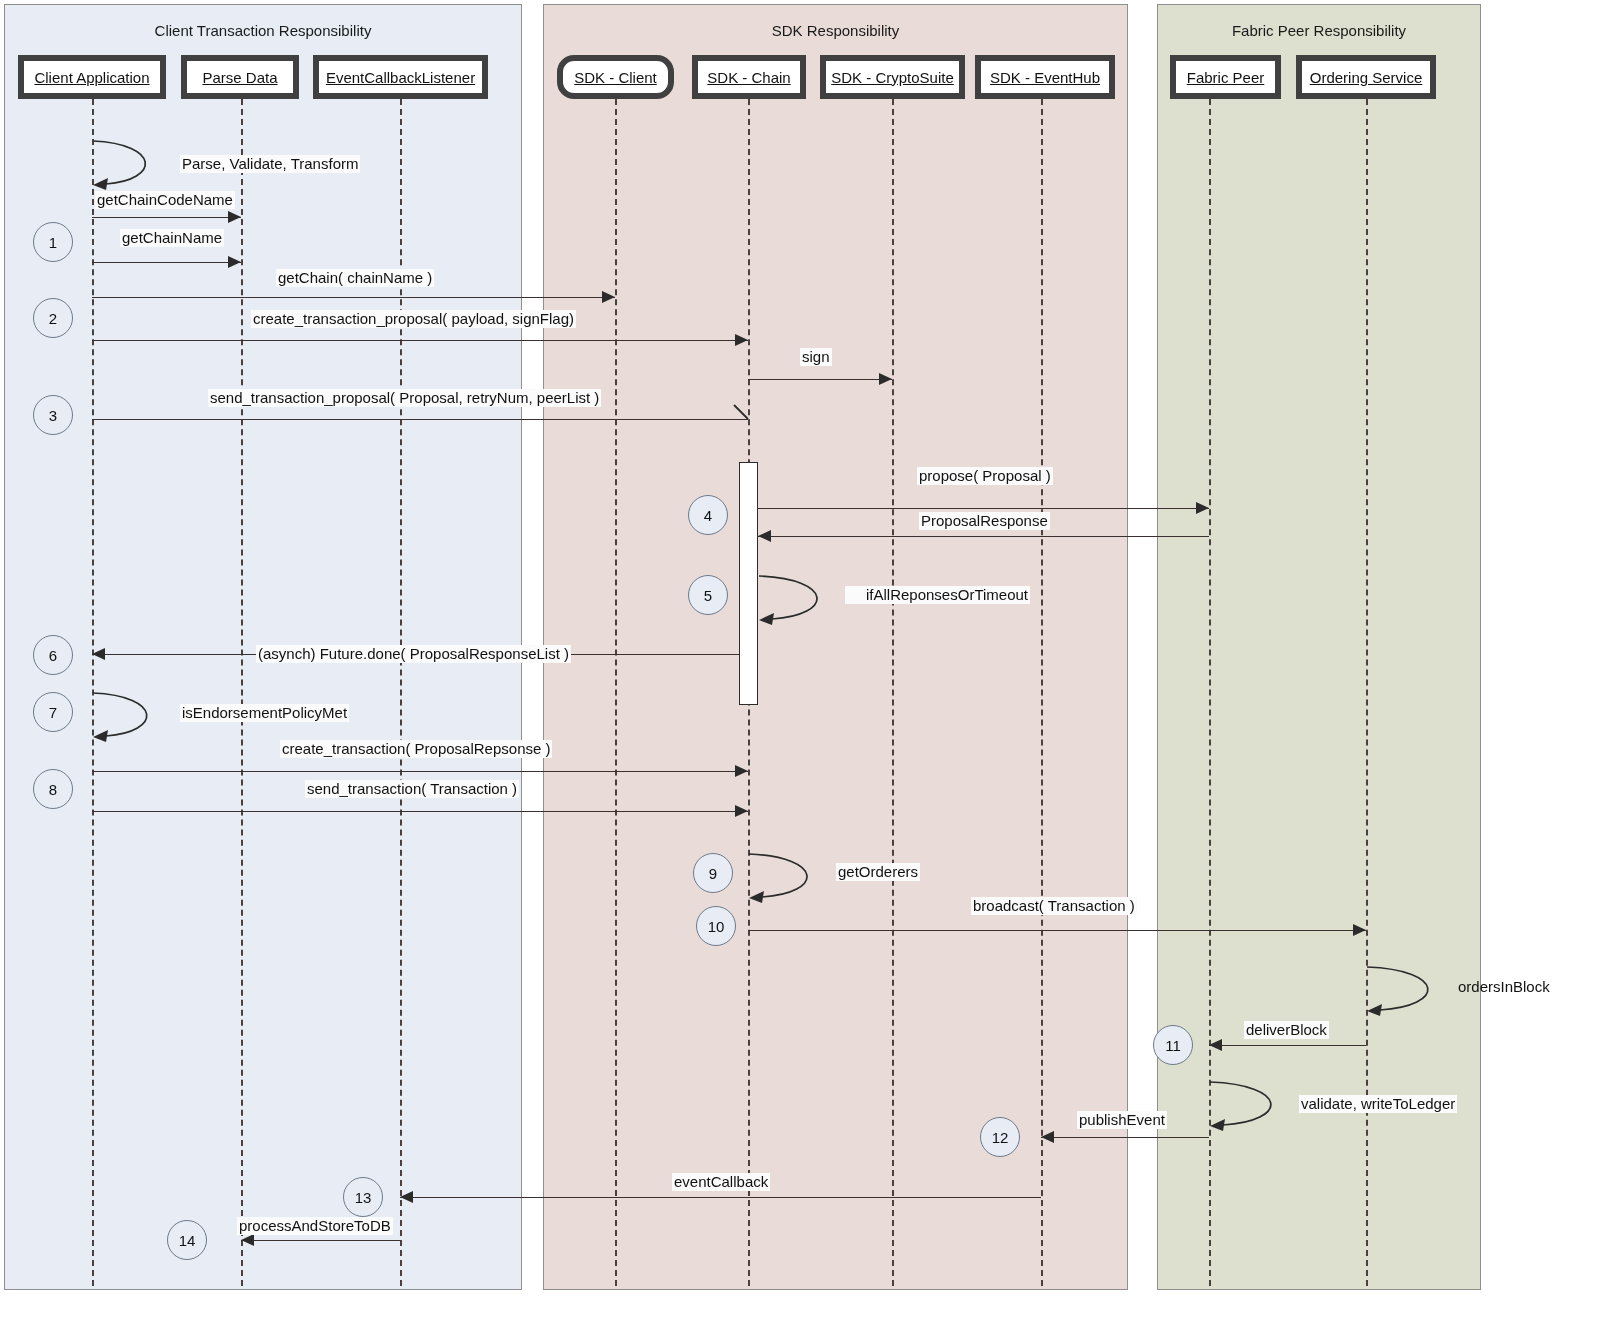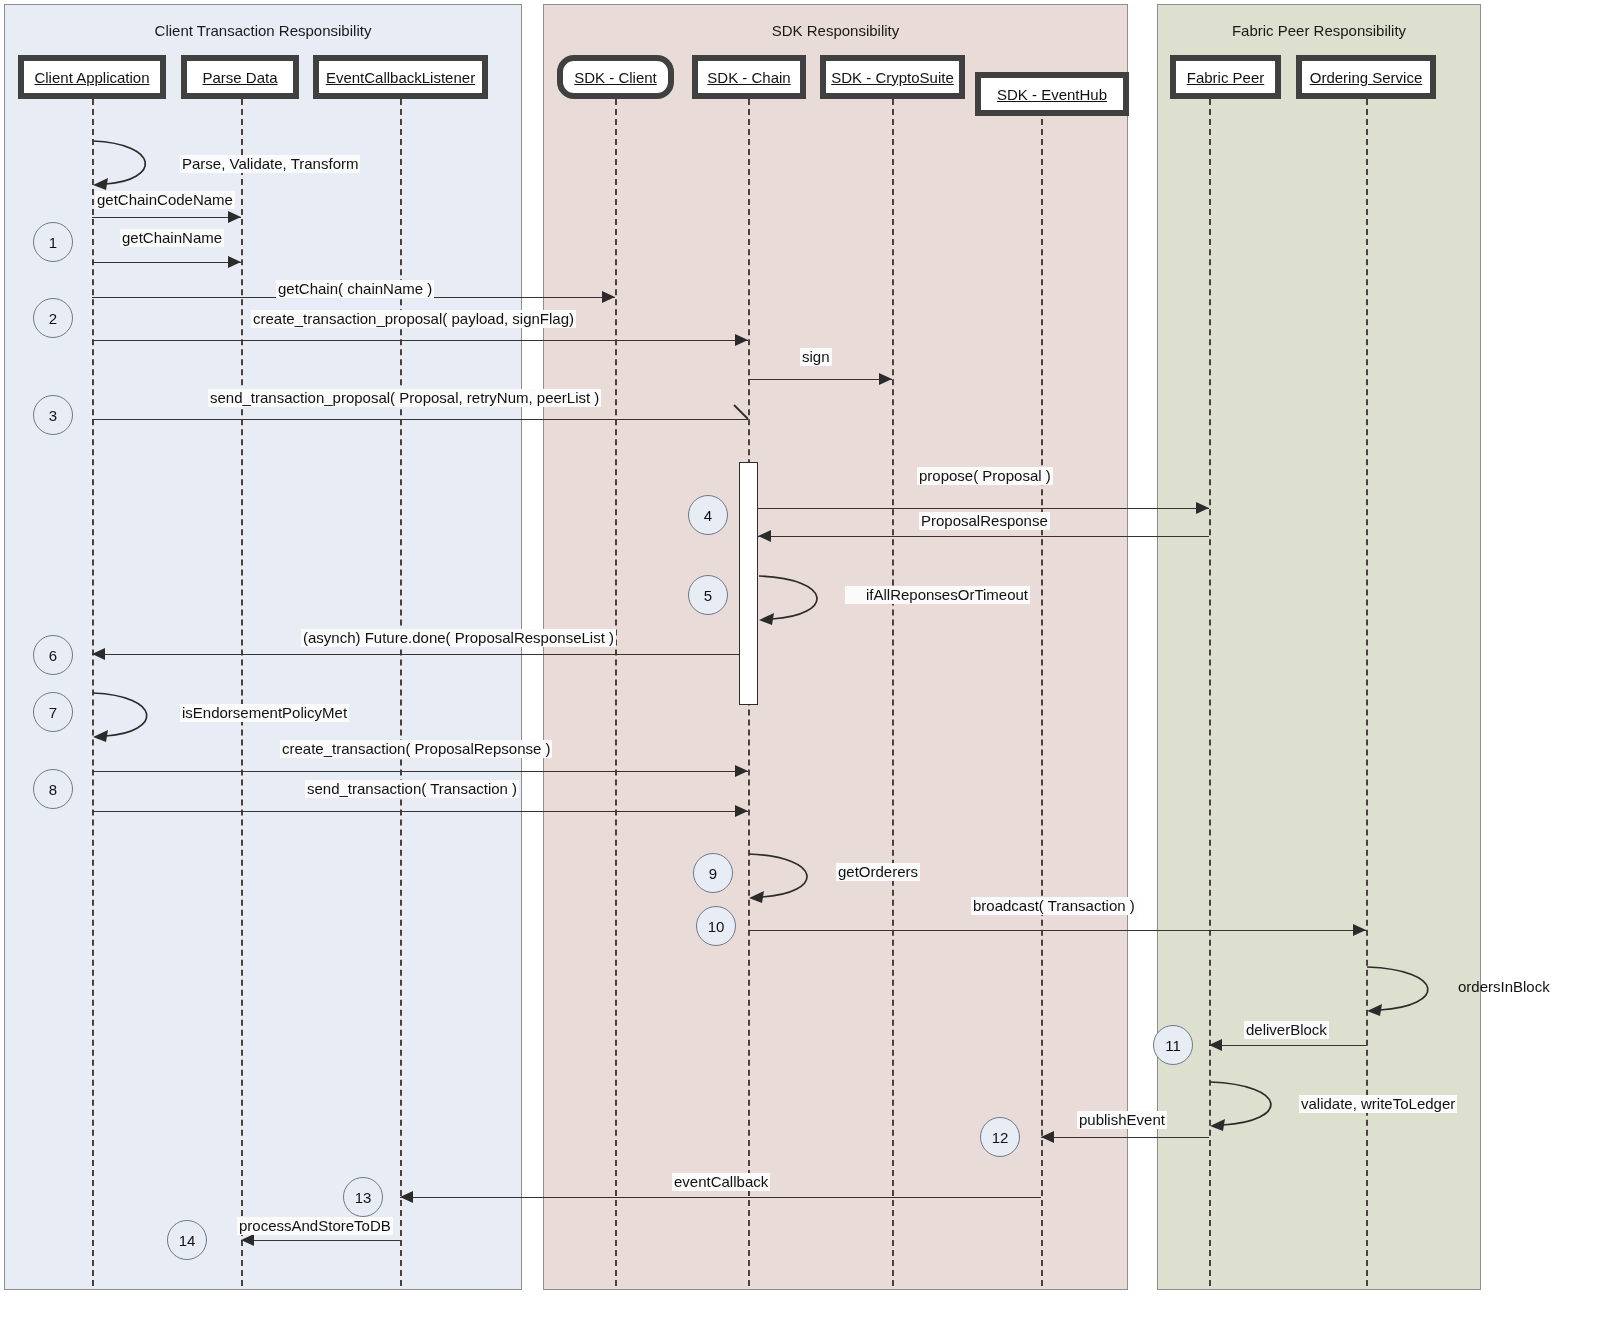--- a/index.html
+++ b/index.html
@@ -65,21 +65,21 @@
       </div>
       <div class="msg-label" style="left: 180px; top: 155px;">Parse, Validate, Transform</div>
       <div class="msg-line" style="left: 92px; top: 217px; width: 149px;"></div>
       <div class="arrowhead arrow-right" style="left: 228px; top: 211px;"></div>
       <div class="msg-label" style="left: 95px; top: 191px;">getChainCodeName</div>
       <div class="msg-line" style="left: 92px; top: 262px; width: 149px;"></div>
       <div class="arrowhead arrow-right" style="left: 228px; top: 256px;"></div>
       <div class="msg-label" style="left: 120px; top: 229px;">getChainName</div>
       <div class="msg-line" style="left: 92px; top: 297px; width: 523px;"></div>
       <div class="arrowhead arrow-right" style="left: 602px; top: 291px;"></div>
-      <div class="msg-label" style="left: 276px; top: 280px;">getChain( chainName )</div>
+      <div class="msg-label" style="left: 276px; top: 269px;">getChain( chainName )</div>
       <div class="msg-line" style="left: 92px; top: 340px; width: 656px;"></div>
       <div class="arrowhead arrow-right" style="left: 735px; top: 334px;"></div>
       <div class="msg-label" style="left: 251px; top: 310px;">create_transaction_proposal(  payload, signFlag)</div>
       <div class="msg-line" style="left: 748px; top: 379px; width: 144px;"></div>
       <div class="arrowhead arrow-right" style="left: 879px; top: 373px;"></div>
       <div class="msg-label" style="left: 800px; top: 348px;">sign</div>
       <div class="msg-line" style="left: 92px; top: 419px; width: 656px;"></div>
       <div class="selfloop" style="left: 732px; top: 404px; width: 18px; height: 18px;">
         <svg width="18" height="18" viewBox="0 0 18 18">
         <path d="M 2 1 L 16 15" stroke="#2b2b2b" stroke-width="1.8" fill="none"></path>
@@ -94,21 +94,21 @@
       <div class="msg-label" style="left: 919px; top: 512px;">ProposalResponse</div>
       <div class="selfloop" style="left: 758px; top: 575px; width: 94px; height: 58px;">
         <svg width="94" height="58" viewBox="0 0 94 58">
          <path d="M 1 1 C 76 4, 76 40, 14 44" fill="none" stroke="#2b2b2b" stroke-width="1.7"></path>
          <polygon points="1,45 16,38 14,50" fill="#2b2b2b"></polygon>
        </svg>
       </div>
       <div class="msg-label" style="left: 845px; top: 586px; padding-left: 21px;">ifAllReponsesOrTimeout</div>
       <div class="msg-line" style="left: 92px; top: 654px; width: 647px;"></div>
       <div class="arrowhead arrow-left" style="left: 92px; top: 648px;"></div>
-      <div class="msg-label" style="left: 256px; top: 629px; margin-left: 45px;">(asynch) Future.done( ProposalResponseList )</div>
+      <div class="msg-label" style="left: 256px; top: 645px;">(asynch) Future.done( ProposalResponseList )</div>
       <div class="selfloop" style="left: 92px; top: 692px; width: 88px; height: 58px;">
         <svg width="88" height="58" viewBox="0 0 88 58">
          <path d="M 1 1 C 70.3 4, 70.3 40, 14 44" fill="none" stroke="#2b2b2b" stroke-width="1.7"></path>
          <polygon points="1,45 16,38 14,50" fill="#2b2b2b"></polygon>
        </svg>
       </div>
       <div class="msg-label" style="left: 180px; top: 704px;">isEndorsementPolicyMet</div>
       <div class="msg-line" style="left: 92px; top: 771px; width: 656px;"></div>
       <div class="arrowhead arrow-right" style="left: 735px; top: 765px;"></div>
       <div class="msg-label" style="left: 280px; top: 740px;">create_transaction( ProposalRepsonse )</div>
@@ -167,21 +167,21 @@
       </div>
       <div class="actor-box" style="left: 557px; top: 55px; width: 117px; height: 44px; border-radius: 17px;">
         <span>SDK - Client</span>
       </div>
       <div class="actor-box" style="left: 692px; top: 55px; width: 114px; height: 44px;">
         <span>SDK - Chain</span>
       </div>
       <div class="actor-box" style="left: 820px; top: 55px; width: 145px; height: 44px;">
         <span>SDK - CryptoSuite</span>
       </div>
-      <div class="actor-box" style="left: 975px; top: 55px; width: 154px; height: 44px; margin-top: 17px;">
+      <div class="actor-box" style="left: 975px; top: 55px; width: 140px; height: 44px;">
         <span>SDK - EventHub</span>
       </div>
       <div class="actor-box" style="left: 1170px; top: 55px; width: 111px; height: 44px;">
         <span>Fabric Peer</span>
       </div>
       <div class="actor-box" style="left: 1296px; top: 55px; width: 140px; height: 44px;">
         <span>Ordering Service</span>
       </div>
     </div>
   <div id="steps-layer">

